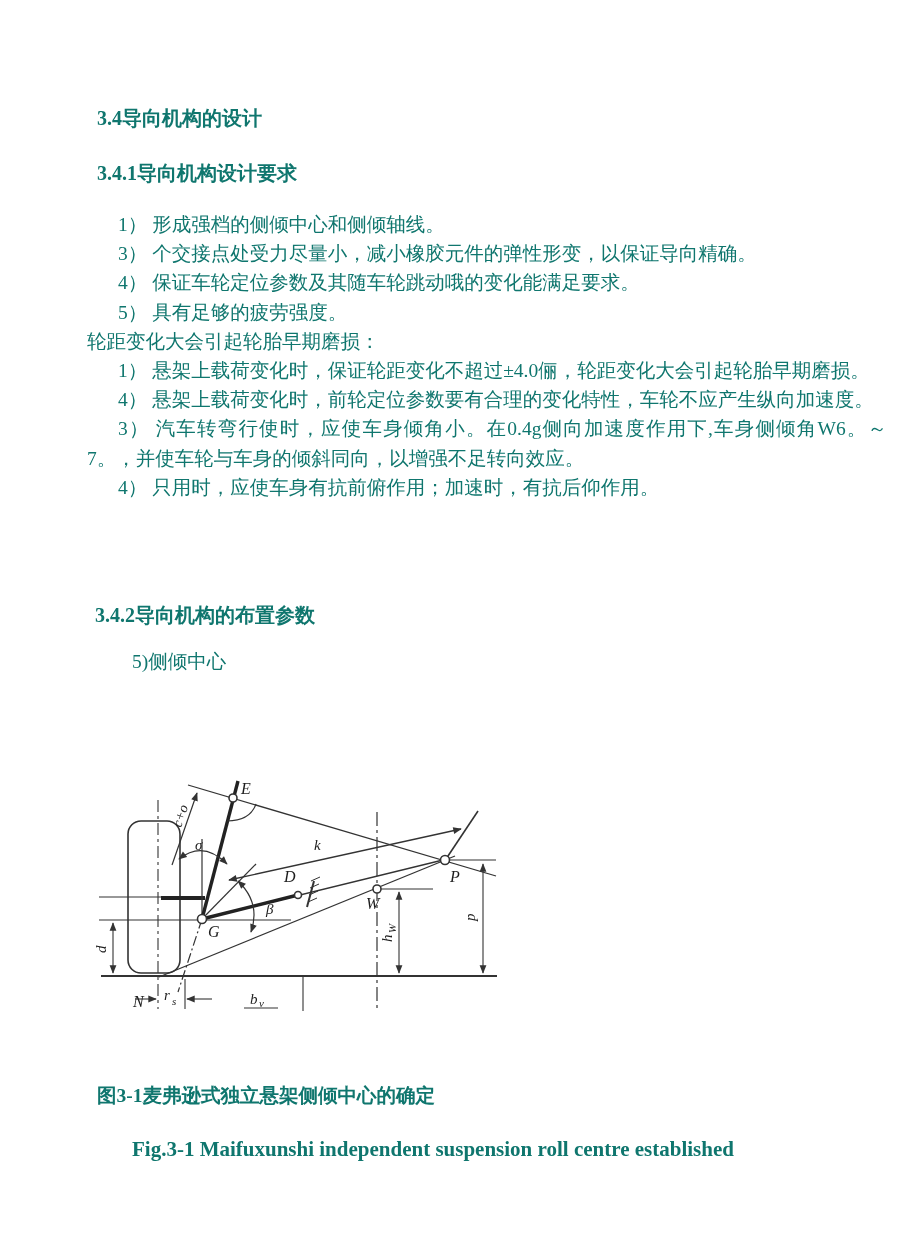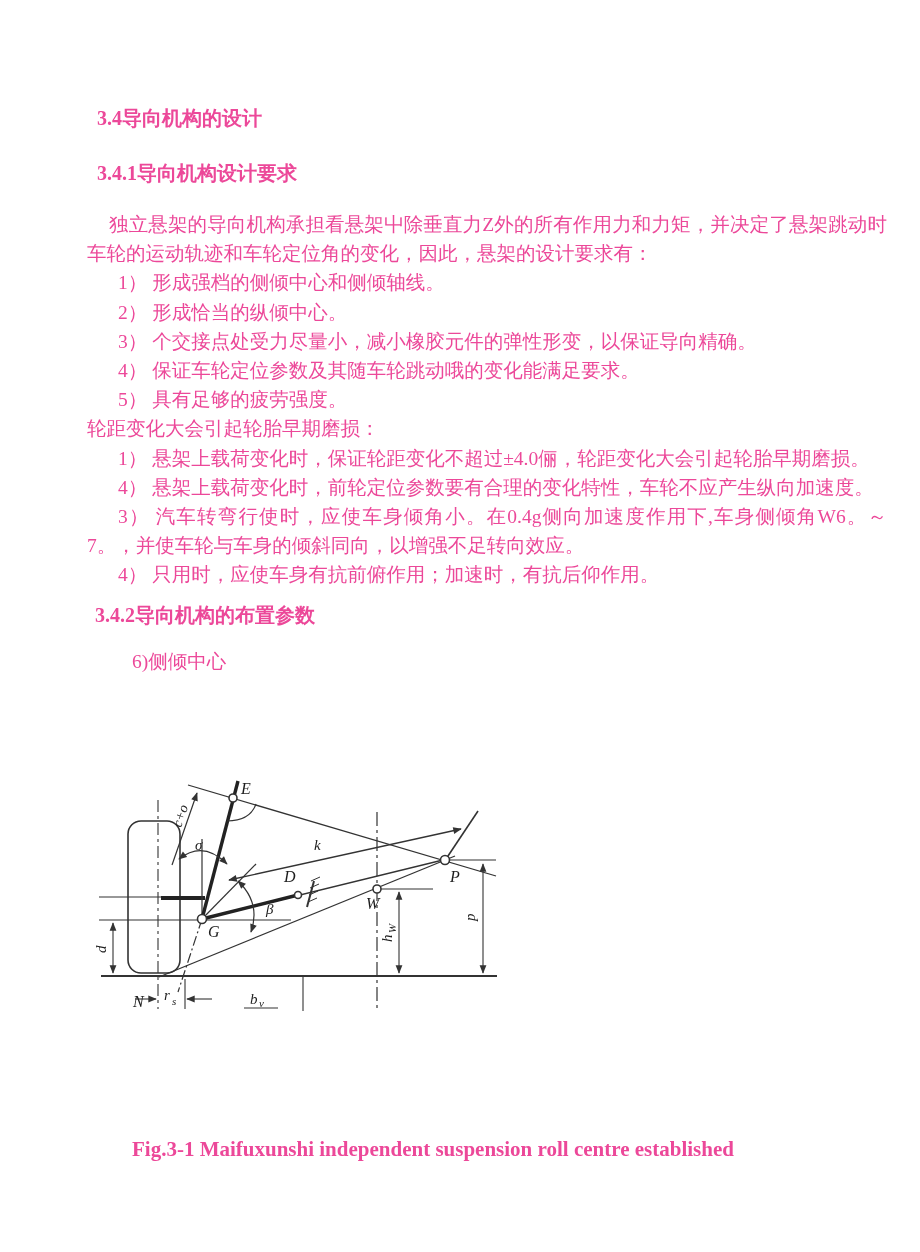--- a/index.html
+++ b/index.html
@@ -1,19 +1,19 @@
 <!DOCTYPE html>
 <html><head>
 <meta charset="utf-8">
 <style>
   html,body{margin:0;padding:0;background:#e8e8e8;}
   .page{
     position:relative;width:920px;height:1252px;background:#ffffff;
     margin:0 auto;overflow:hidden;
-    font-family:"Liberation Serif","DejaVu Serif",serif;color:#ec4899;
+    font-family:"Liberation Serif","DejaVu Serif",serif;color:#0f766e;
   }
   .abs{position:absolute;margin:0;}
   .heading{font-weight:bold;font-size:20px;white-space:nowrap;}
   .h34{left:97px;top:105px;}
   .h341{left:97px;top:160px;text-align:right;}
   .h342{left:95px;top:602px;}
   .body-block{
     left:87px;top:210px;width:800px;
     font-size:19.5px;line-height:29.2px;text-align:justify;
   }
@@ -33,37 +33,35 @@
 </style>
 </head>
 <body>
 
 <div class="page">
 
   <p class="abs heading h34">3.4导向机构的设计</p>
   <p class="abs heading h341">3.4.1导向机构设计要求</p>
 
   <div class="abs body-block">
-    <p class="indent1">独立悬架的导向机构承担看悬架屮除垂直力Z外的所有作用力和力矩，并决定了悬架跳动时车轮的运动轨迹和车轮定位角的变化，因此，悬架的设计要求有：</p>
     <p class="li">1） 形成强档的侧倾中心和侧倾轴线。</p>
-    <p class="li">2） 形成恰当的纵倾中心。</p>
     <p class="li">3） 个交接点处受力尽量小，减小橡胶元件的弹性形变，以保证导向精确。</p>
     <p class="li">4） 保证车轮定位参数及其随车轮跳动哦的变化能满足要求。</p>
     <p class="li">5） 具有足够的疲劳强度。</p>
     <p class="flush">轮距变化大会引起轮胎早期磨损：</p>
     <p class="li">1） 悬架上载荷变化时，保证轮距变化不超过±4.0俪，轮距变化大会引起轮胎早期磨损。</p>
     <p class="li">4） 悬架上载荷变化时，前轮定位参数要有合理的变化特性，车轮不应产生纵向加速度。</p>
     <p class="li">3） 汽车转弯行使时，应使车身倾角小。在0.4g侧向加速度作用下,车身侧倾角W6。～7。，并使车轮与车身的倾斜同向，以增强不足转向效应。</p>
     <p class="li">4） 只用时，应使车身有抗前俯作用；加速时，有抗后仰作用。</p>
   </div>
 
   <p class="abs heading h342">3.4.2导向机构的布置参数</p>
 
   <div class="abs body-block2">
-    <p class="indent2">6)侧倾中心</p>
+    <p class="indent2">5)侧倾中心</p>
   </div>
 
   <svg class="abs figure" width="405" height="240" viewBox="0 0 405 240">
     <defs>
       <marker id="arr" markerWidth="10" markerHeight="8" refX="8.2" refY="4" orient="auto-start-reverse" markerUnits="userSpaceOnUse">
         <path d="M0.5,0.6 L9,4 L0.5,7.4 Z" fill="#333"></path>
       </marker>
     </defs>
 
     <g stroke="#333">
@@ -156,15 +154,16 @@
         <text class="dlabel" x="155" y="228" font-size="15">b</text>
         <text class="dlabel" x="164" y="231" font-size="11">v</text>
       </g>
       <g transform="rotate(-90 297 162)">
         <text class="dlabel" x="293" y="162" font-size="15">h</text>
         <text class="dlabel" x="302" y="166" font-size="11">W</text>
       </g>
     </g>
   </svg>
 
+  <p class="abs caption-cn">图3-1麦弗逊式独立悬架侧倾中心的确定</p>
   <p class="abs caption-en">Fig.3-1 Maifuxunshi independent suspension roll centre established</p>
 
 </div>
 
 </body></html>

